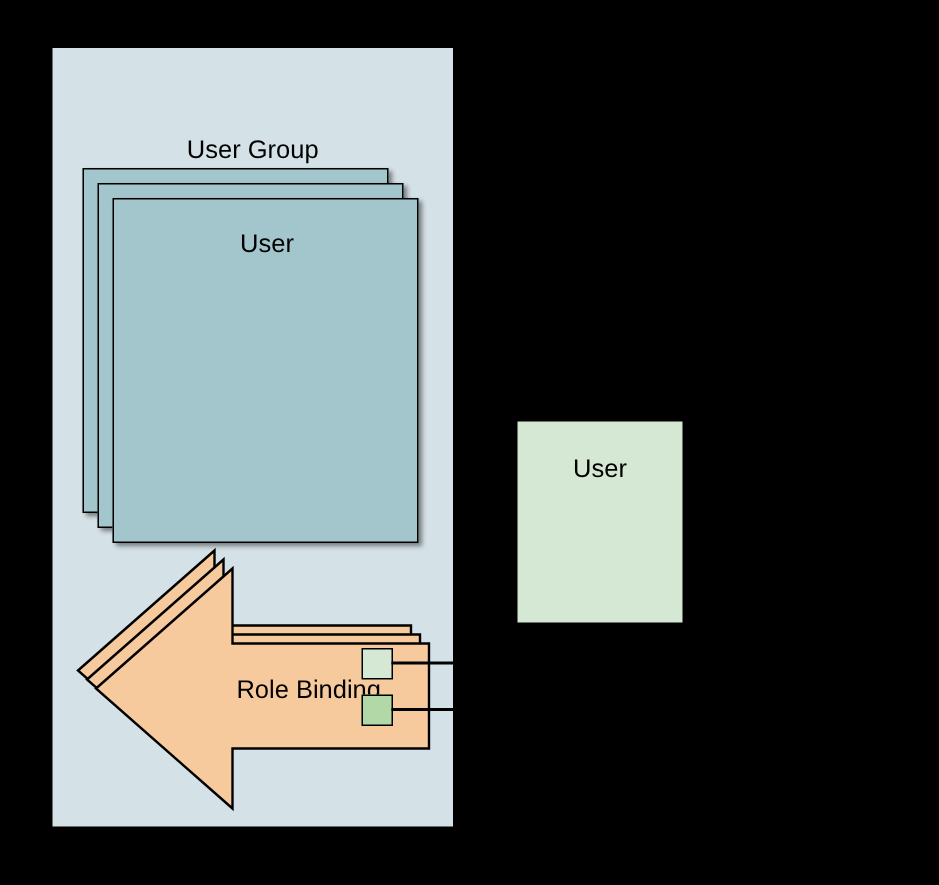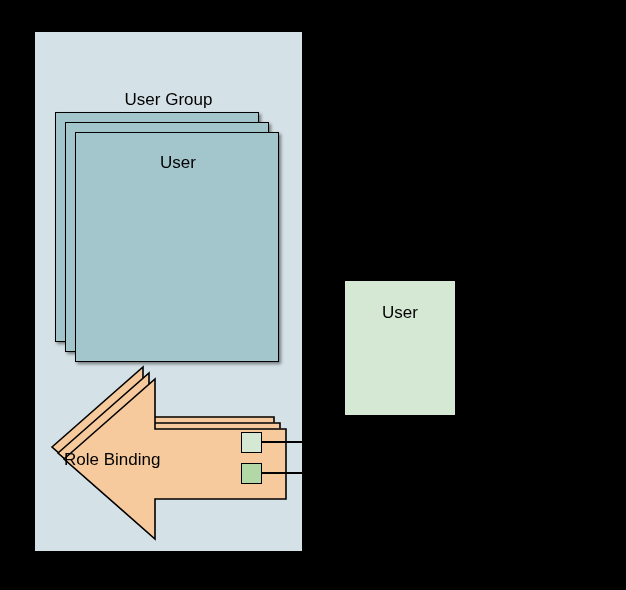--- a/index.html
+++ b/index.html
@@ -78,21 +78,21 @@
   .rb-arrow-outline svg { display: block; overflow: visible; }
   .rb-3 { left: 52px; top: 367px; }
   .rb-2 { left: 58px; top: 373px; }
   .rb-1 { left: 64px; top: 379px; }
 
   .rb-label {
     position: absolute;
     left: 64px;
     top: 450px;
     width: 190px;
-    text-align: left;
+    text-align: right;
     font-size: 17px;
     color: #000000;
     z-index: 6;
   }
 
   
   .rb-port {
     position: absolute;
     width: 21px;
     height: 21px;

